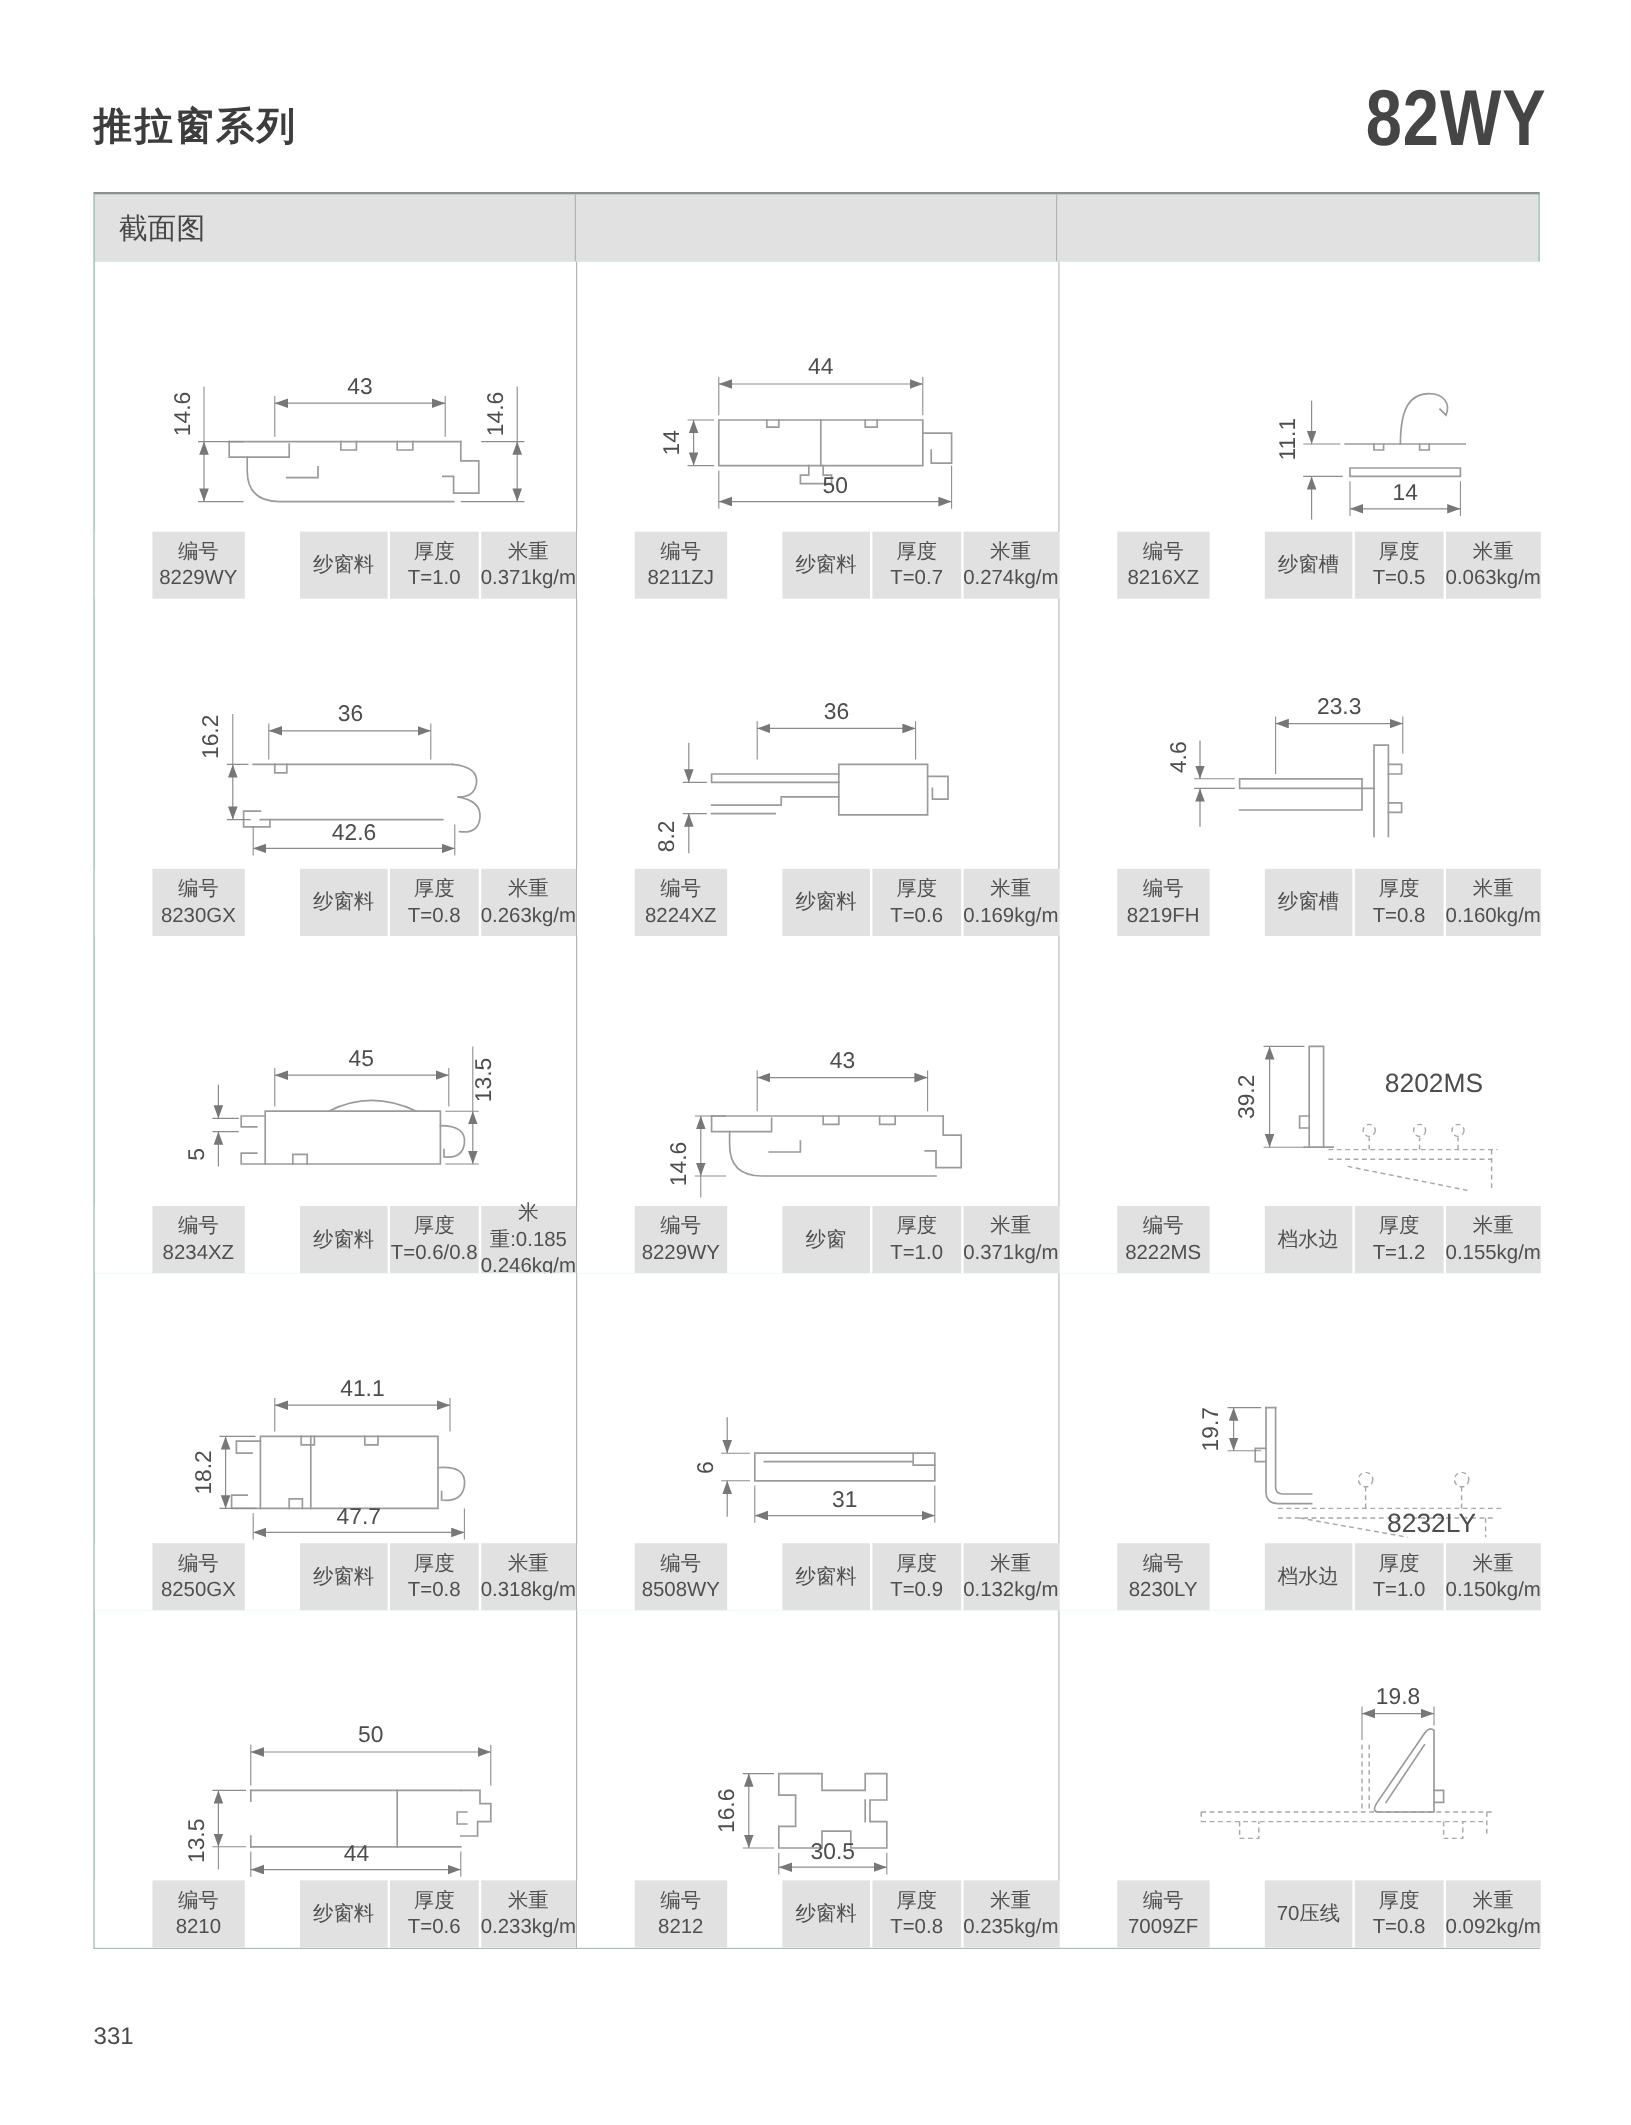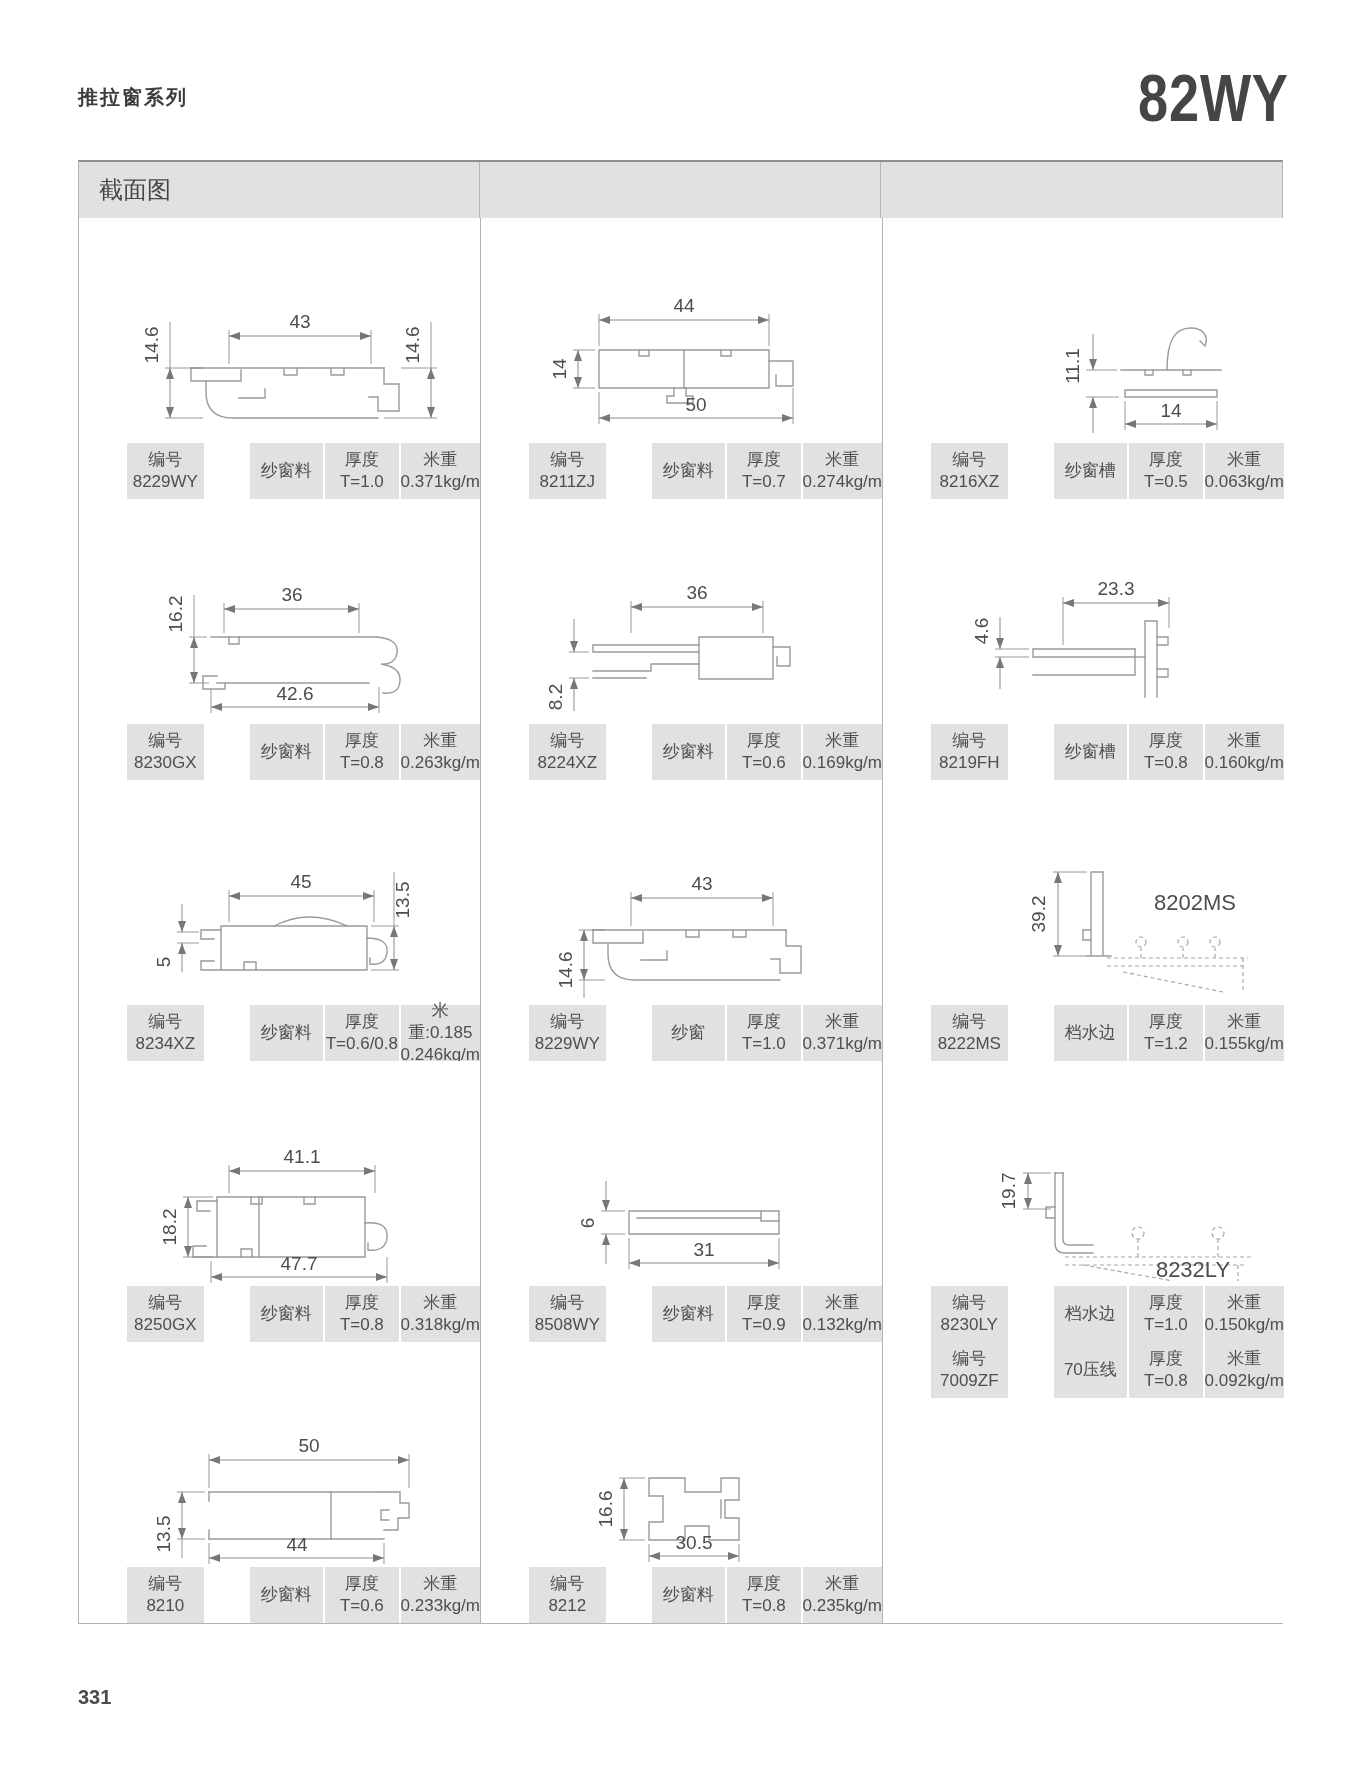--- a/index.html
+++ b/index.html
@@ -1,20 +1,20 @@
 <!DOCTYPE html>
 <html><head>
 <meta charset="utf-8">
 <style>
   * { margin:0; padding:0; box-sizing:border-box; }
   html,body { width:1359px; height:1771px; background:#ffffff;
     font-family:"Liberation Sans", sans-serif; color:#4a4a4a; }
   body { position:relative; overflow:hidden; }
 
-  .hdr-title { position:absolute; left:78px; top:84px; font-size:20px; font-weight:bold;
+  .hdr-title { position:absolute; left:78px; top:84px; font-size:32px; font-weight:bold;
     color:#3d3d3d; letter-spacing:2px; }
   .hdr-model { position:absolute; right:70px; top:60px; font-size:66px; font-weight:bold;
     color:#454545; transform:scaleX(0.82); transform-origin:right center; letter-spacing:1px; }
 
   .sheet { position:absolute; left:78px; top:160px; width:1205px;
     border:1px solid #b3b3b3; border-top:2px solid #8f8f8f; background:#5eead4; }
   .sheet-header { display:grid; grid-template-columns:1fr 1fr 1fr; height:56px; }
   .sheet-header .hcell { background:#e1e1e1; border-right:1px solid #b3b3b3;
     display:flex; align-items:center; padding-left:20px; font-size:24px; color:#474747; }
   .sheet-header .hcell:last-child { border-right:none; }
@@ -33,21 +33,21 @@
   text.t { font-size:19px; fill:#4d4d4d; text-anchor:middle;
     font-family:"Liberation Sans", sans-serif; }
   text.r { font-size:22px; fill:#4d4d4d; text-anchor:middle;
     font-family:"Liberation Sans", sans-serif; }
 
   .spec { display:flex; gap:2px; height:56px; background:#fff;padding-left:48px; }
   .sc { background:#e1e1e1; display:flex; flex-direction:column; align-items:center;
     justify-content:center; font-size:17px; color:#4f4f4f; line-height:1.3; text-align:center; }
   .sc-code { width:25%; } .sc-mat { width:24%;margin-left:44px; } .sc-th { width:24%; } .sc-w { flex:1; }
 
-  .page-num { position:absolute; left:78px; top:1686px; font-size:20px; font-weight:bold; color:#4a4a4a; }
+  .page-num { position:absolute; left:78px; top:1686px; font-size:20px; font-weight:normal; color:#4a4a4a; }
 </style>
 </head>
 <body>
 
 <svg width="0" height="0" style="position:absolute" aria-hidden="true">
   <defs>
     <marker id="ah" markerWidth="12" markerHeight="9" refX="11" refY="4" orient="auto-start-reverse" markerUnits="userSpaceOnUse">
       <path d="M0 0 L11 4 L0 8 Z" fill="#777"></path>
     </marker>
   </defs>
@@ -614,20 +614,34 @@
             <span>T=0.8</span>
           </div>
         <div class="sc sc-w">
             <span>米重</span>
             <span>0.235kg/m</span>
           </div>
       </div>
     </div>
 
     <div class="cell">
+      <div class="drawing">
+        <svg class="draw" width="401" height="225" viewBox="0 0 401 225">
+          <path class="pd" d="M118 168 H362 M118 176 H356 M118 168 V176"></path>
+          <path class="pd" d="M150 176 v14 h16 v-14 M320 176 v14 h16 v-14 M356 168 V186"></path>
+          <path class="pd" d="M252 112 V168 M258 112 V168"></path>
+          <path class="p" d="M312 100 V168 H266 Q260 168 264 161 L303 104 Q308 96 312 100 Z"></path>
+          <path class="p" d="M304 112 L272 160"></path>
+          <path class="p" d="M312 150 h8 v10 h-8"></path>
+          <line class="e" x1="252" y1="108" x2="252" y2="80"></line>
+            <line class="e" x1="312" y1="96" x2="312" y2="80"></line>
+          <line class="d" x1="252" y1="86" x2="312" y2="86" marker-start="url(#ah)" marker-end="url(#ah)"></line>
+          <text class="t" x="282" y="78">19.8</text>
+        </svg>
+      </div>
       <div class="spec">
         <div class="sc sc-code">
             <span>编号</span>
             <span>7009ZF</span>
           </div>
         <div class="sc sc-mat">
             <span>70压线</span>
           </div>
         <div class="sc sc-th">
             <span>厚度</span>

